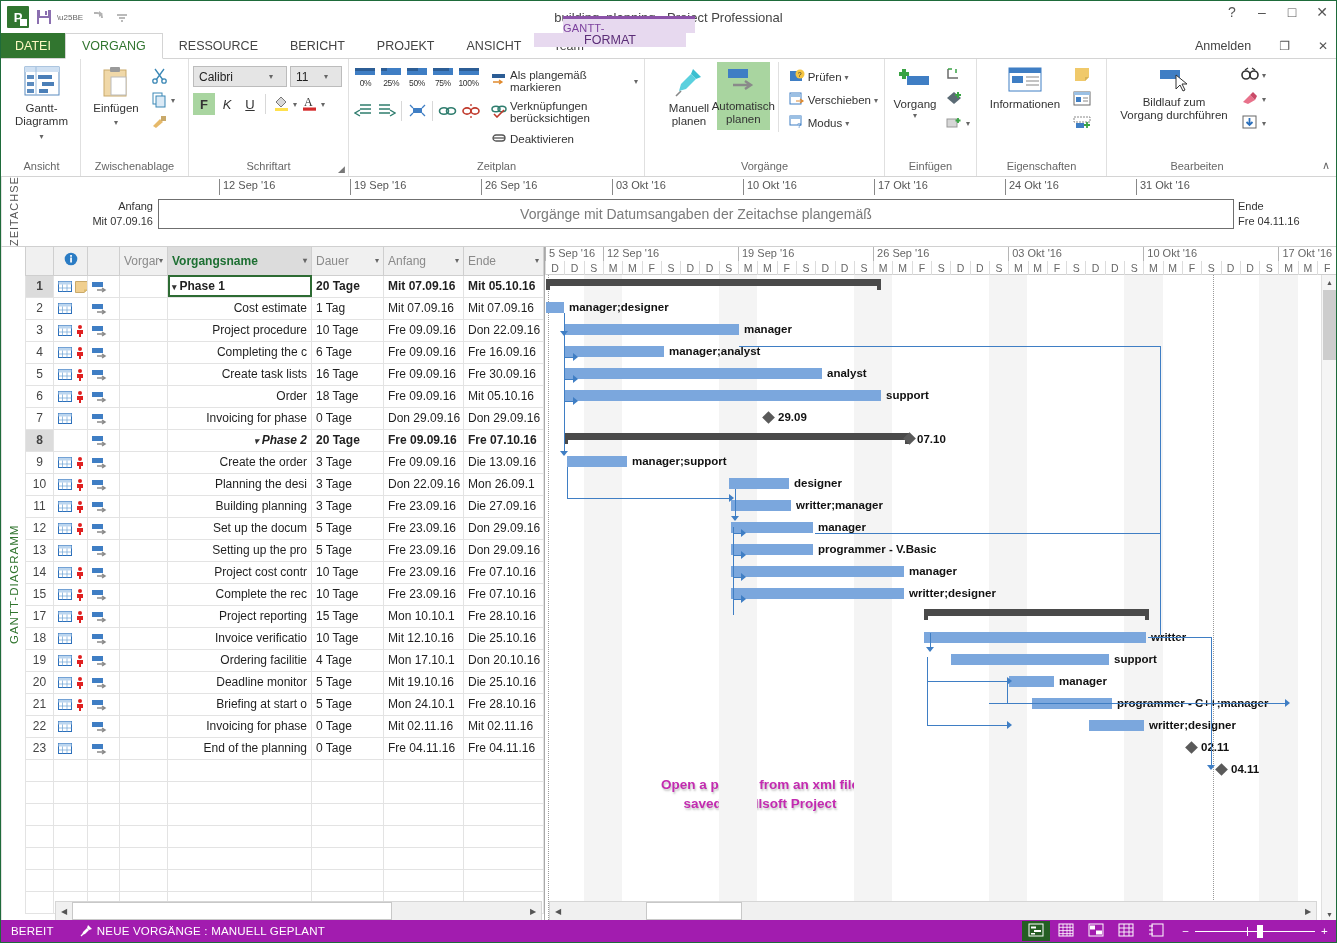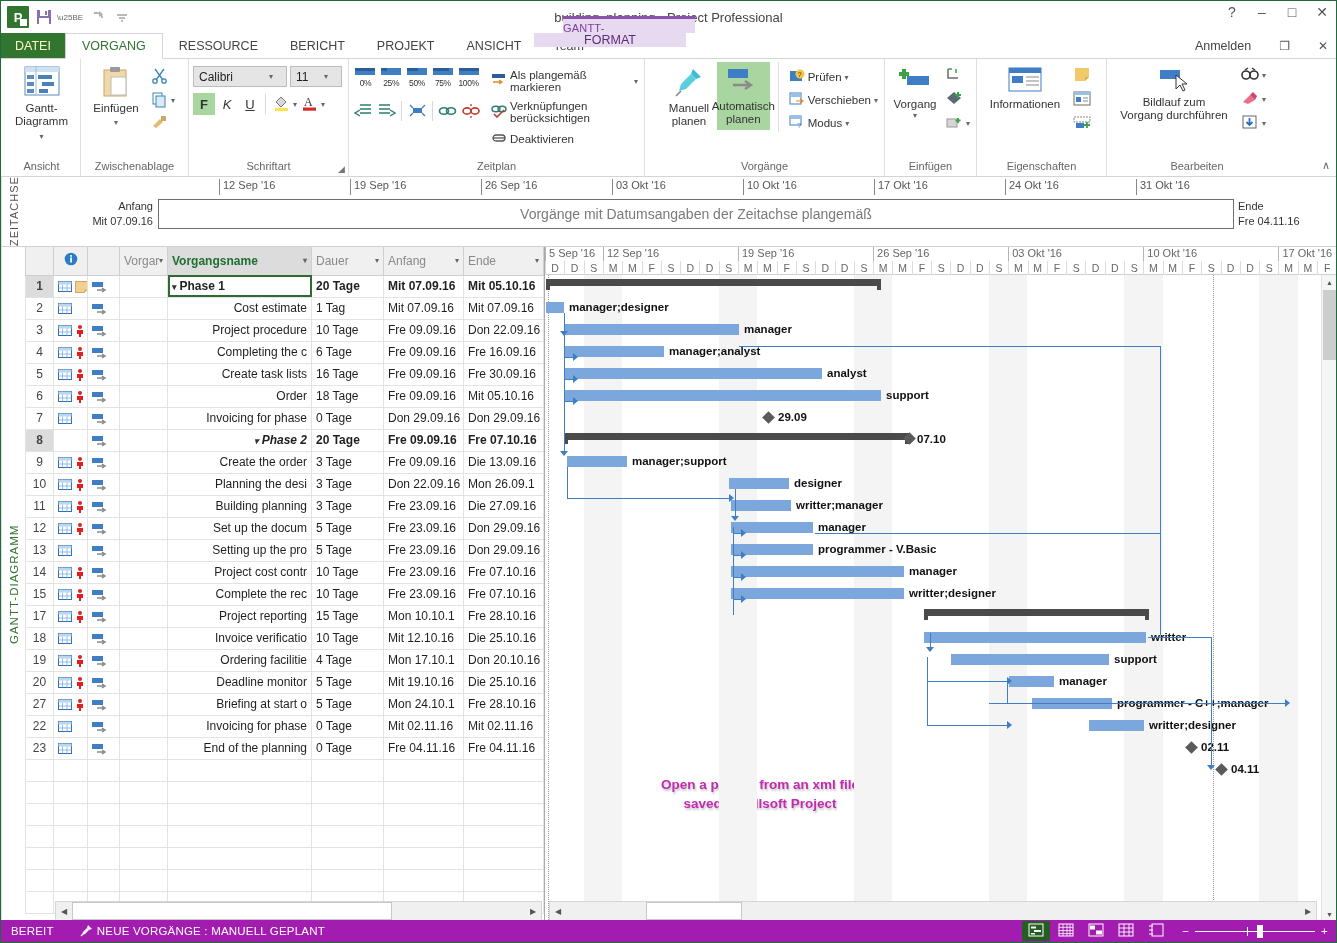--- a/index.html
+++ b/index.html
@@ -1202,21 +1202,21 @@
                     <rect x="0" y="1" width="11" height="5" fill="#3f7ec4"></rect>
                     <path d="M5 9 h8 M10 7 l3 2 l-3 2" stroke="#8a8a8a" stroke-width="1.5" fill="none"></path>
                   </svg></span></td>
               <td class="c-pred"></td>
               <td class="c-name" style="text-align: right;"><span class="ind">Deadline monitor</span></td>
               <td class="c-dur">5 Tage</td>
               <td class="c-start">Mit 19.10.16</td>
               <td class="c-end">Die 25.10.16</td>
             </tr>
             <tr class="">
-              <td class="c-id">27</td>
+              <td class="c-id">21</td>
               <td class="c-info"><span class="icon-tbl"><svg width="14" height="11" viewBox="0 0 14 11">
                     <rect x="0.5" y="0.5" width="13" height="10" fill="#fff" stroke="#2b6fbb"></rect>
                     <rect x="0.5" y="0.5" width="13" height="3" fill="#bcd6ef"></rect>
                     <path d="M4.5 3.5 v7 M9 3.5 v7 M0.5 7 h13" stroke="#6fa3d6" stroke-width=".7"></path>
                   </svg></span><span class="icon-person"><svg width="8" height="12" viewBox="0 0 8 12">
                     <circle cx="4" cy="2" r="2" fill="#e02020"></circle>
                     <path d="M1 5 h6 v4 h-2 v3 h-2 v-3 h-2 Z" fill="#e02020"></path>
                   </svg></span></td>
               <td class="c-mode"><span class="icon-mode"><svg width="17" height="12" viewBox="0 0 17 12">
                     <rect x="0" y="1" width="11" height="5" fill="#3f7ec4"></rect>

